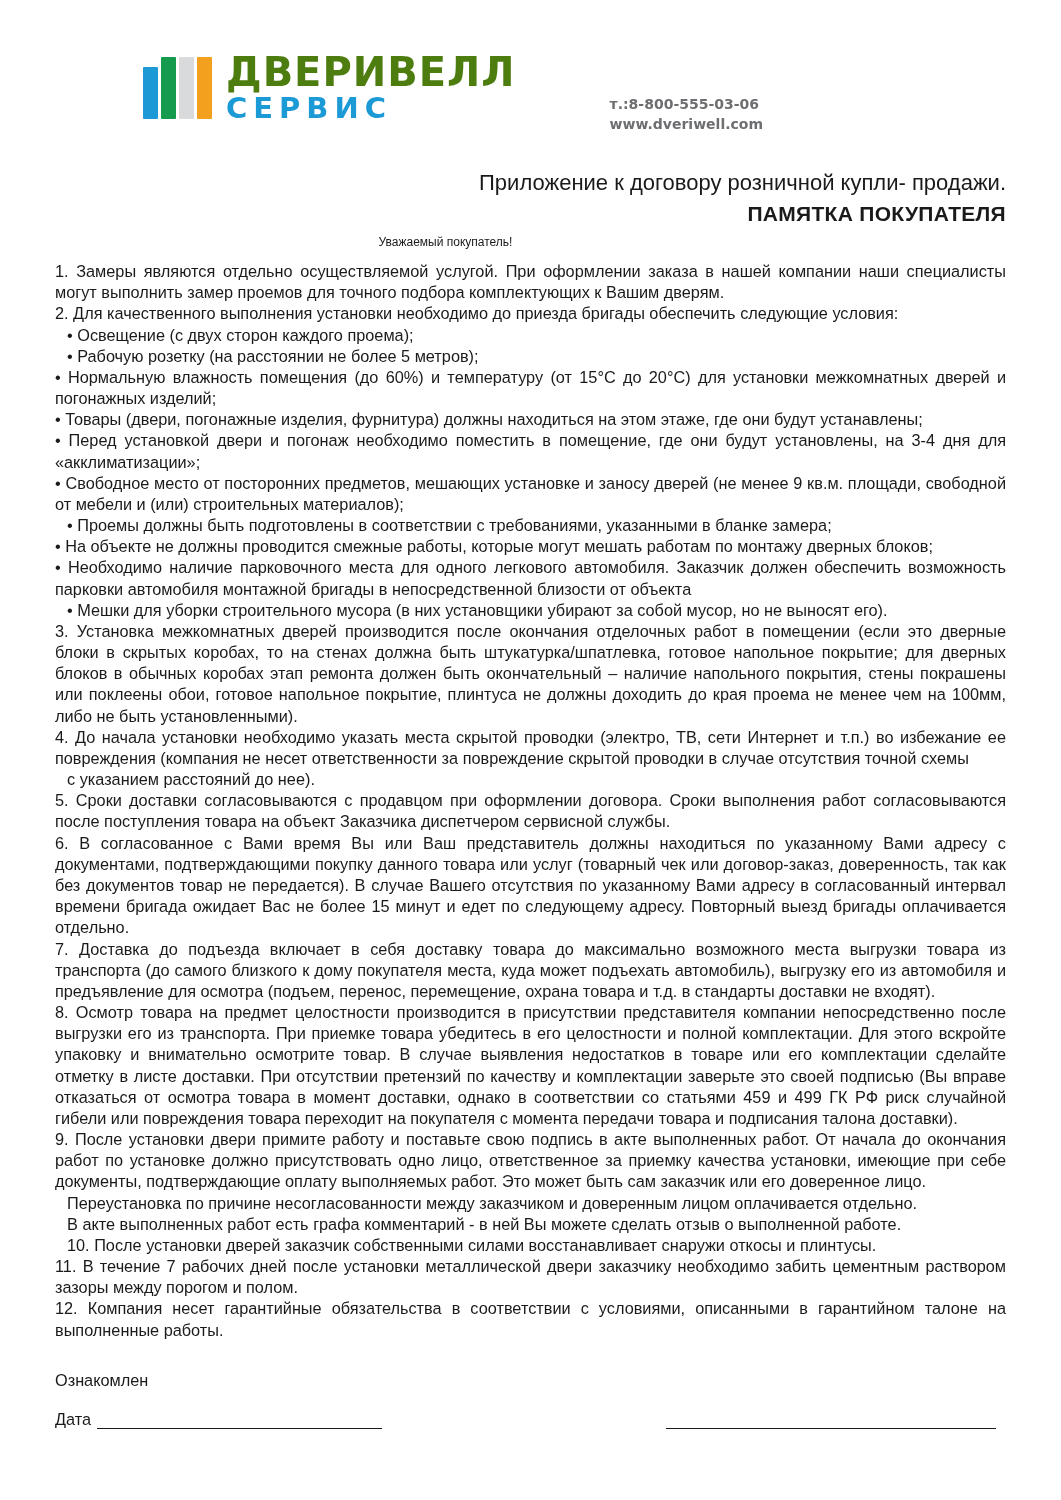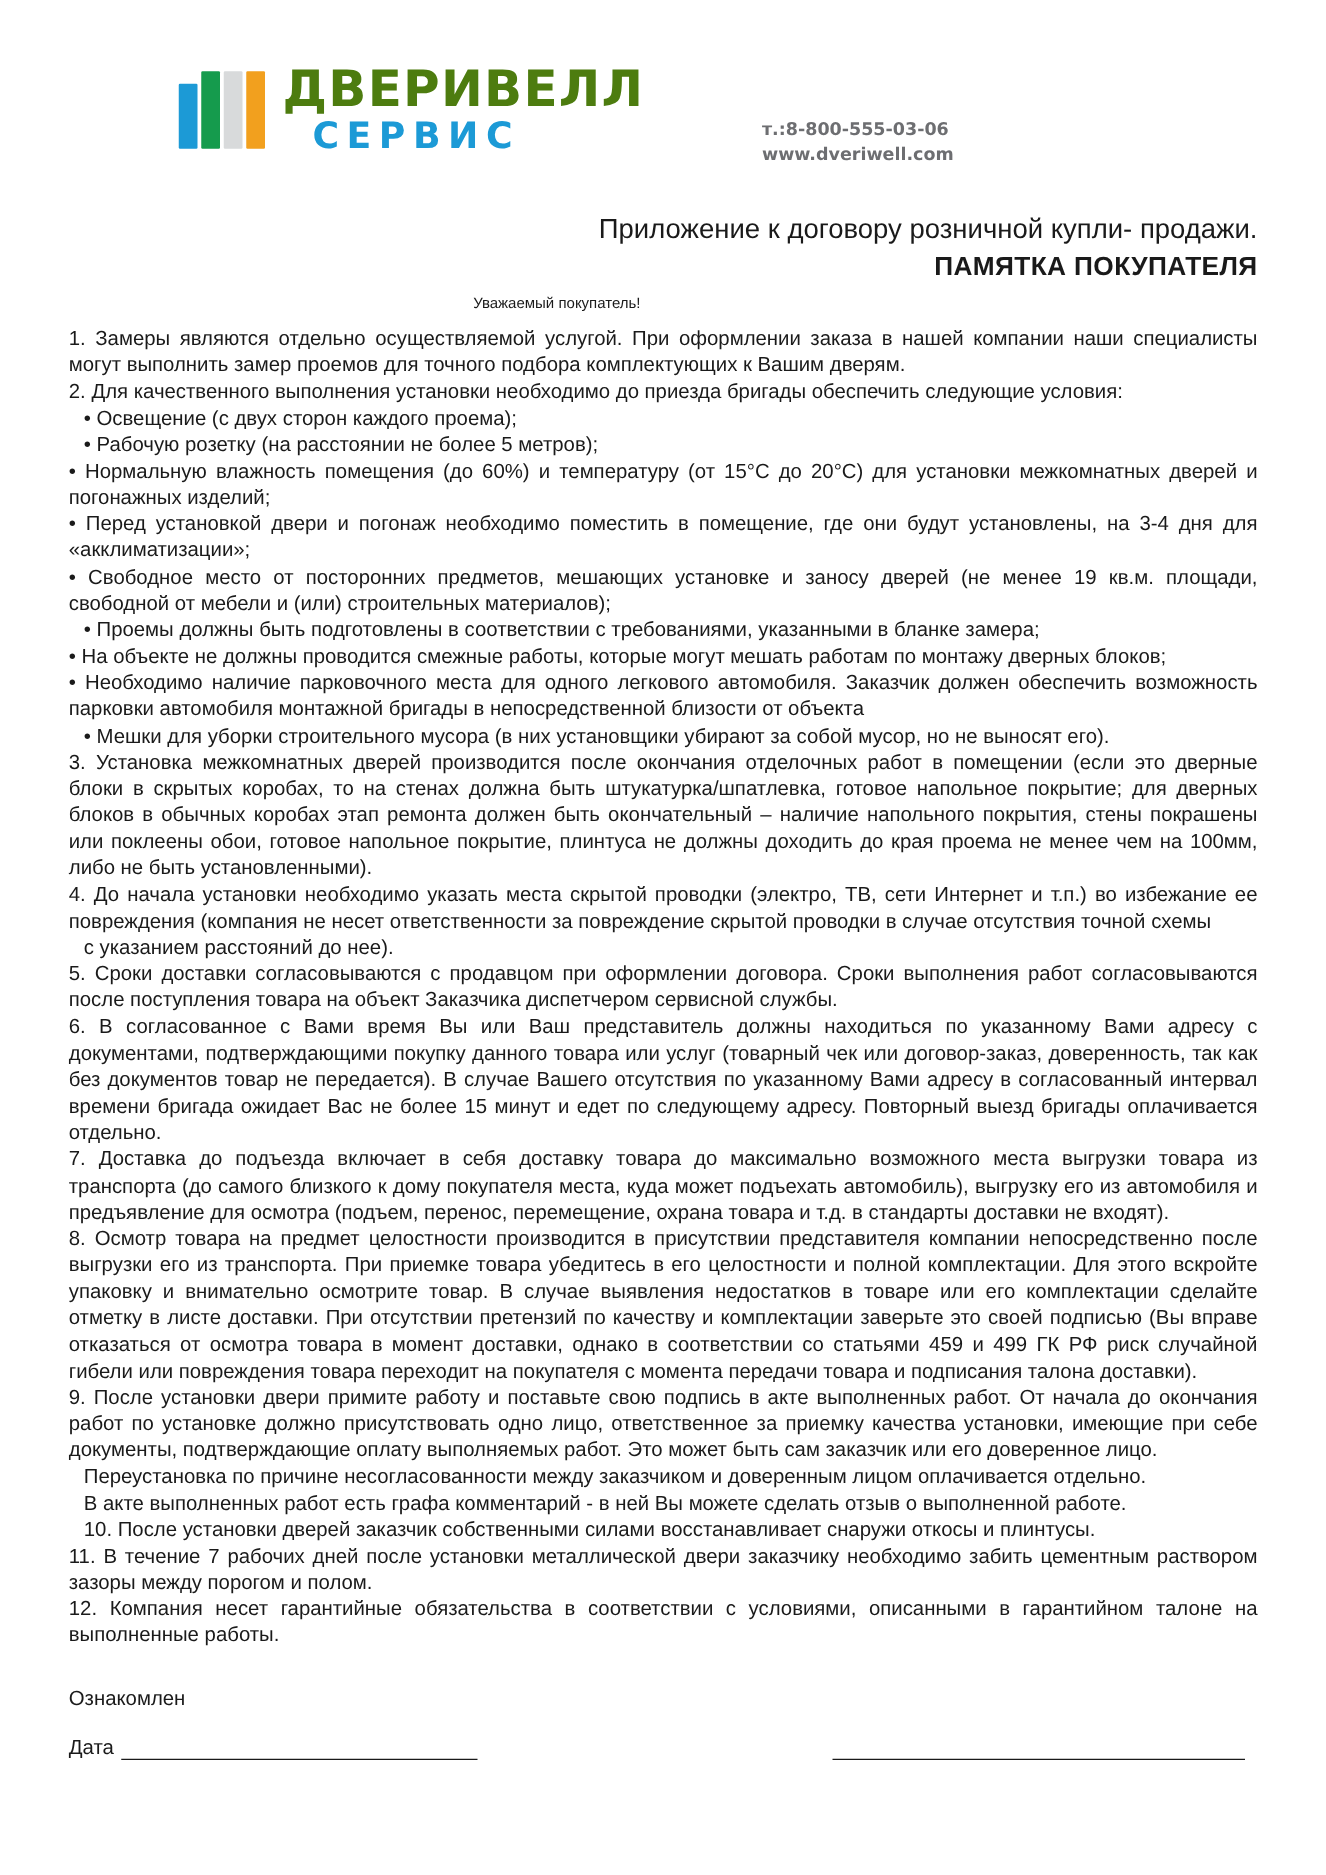--- a/index.html
+++ b/index.html
@@ -58,21 +58,20 @@
     color: #4d7c0f;
     font-family: "DejaVu Sans", sans-serif;
   }
   .logo-sub {
     font-size: 29px;
     font-weight: bold;
     letter-spacing: 6px;
     color: #1c9ad6;
     font-family: "DejaVu Sans", sans-serif;
     margin-top: 2px;
-    margin-left: 24px;
   }
   .contacts {
     position: absolute;
     right: 243px;
     top: 52px;
     text-align: left;
     color: #6d6e71;
     font-size: 14px;
     line-height: 1.45;
     font-weight: bold;
@@ -165,22 +164,23 @@
   <div class="appendix">Приложение к договору розничной купли- продажи.</div>
   <div class="doc-title">ПАМЯТКА ПОКУПАТЕЛЯ</div>
   <div class="greeting">Уважаемый покупатель!</div>
 
   <div class="body-text">
     <p>1. Замеры являются отдельно осуществляемой услугой. При оформлении заказа в нашей компании наши специалисты могут выполнить замер проемов для точного подбора комплектующих к Вашим дверям.</p>
     <p>2. Для качественного выполнения установки необходимо до приезда бригады обеспечить следующие условия:</p>
     <p class="nojust">• Освещение (с двух сторон каждого проема);</p>
     <p class="nojust">• Рабочую розетку (на расстоянии не более 5 метров);</p>
     <p>• Нормальную влажность помещения (до 60%) и температуру (от 15°С до 20°С) для установки межкомнатных дверей и погонажных изделий;</p>
+    <p>• Товары (двери, погонажные изделия, фурнитура) должны находиться на этом этаже, где они будут устанавлены;</p>
     <p>• Перед установкой двери и погонаж необходимо поместить в помещение, где они будут установлены, на 3-4 дня для «акклиматизации»;</p>
-    <p>• Свободное место от посторонних предметов, мешающих установке и заносу дверей (не менее 19 кв.м. площади, свободной от мебели и (или) строительных материалов);</p>
+    <p>• Свободное место от посторонних предметов, мешающих установке и заносу дверей (не менее 9 кв.м. площади, свободной от мебели и (или) строительных материалов);</p>
     <p class="nojust">• Проемы должны быть подготовлены в соответствии с требованиями, указанными в бланке замера;</p>
     <p>• На объекте не должны проводится смежные работы, которые могут мешать работам по монтажу дверных блоков;</p>
     <p>• Необходимо наличие парковочного места для одного легкового автомобиля. Заказчик должен обеспечить возможность парковки автомобиля монтажной бригады в непосредственной близости от объекта</p>
     <p class="nojust">• Мешки для уборки строительного мусора (в них установщики убирают за собой мусор, но не выносят его).</p>
     <p>3. Установка межкомнатных дверей производится после окончания отделочных работ в помещении (если это дверные блоки в скрытых коробах, то на стенах должна быть штукатурка/шпатлевка, готовое напольное покрытие; для дверных блоков в обычных коробах этап ремонта должен быть окончательный – наличие напольного покрытия, стены покрашены или поклеены обои, готовое напольное покрытие, плинтуса не должны доходить до края проема не менее чем на 100мм, либо не быть установленными).</p>
     <p>4. До начала установки необходимо указать места скрытой проводки (электро, ТВ, сети Интернет и т.п.) во избежание ее повреждения (компания не несет ответственности за повреждение скрытой проводки в случае отсутствия точной схемы</p>
     <p class="nojust">с указанием расстояний до нее).</p>
     <p>5. Сроки доставки согласовываются с продавцом при оформлении договора. Сроки выполнения работ согласовываются после поступления товара на объект Заказчика диспетчером сервисной службы.</p>
     <p>6. В согласованное с Вами время Вы или Ваш представитель должны находиться по указанному Вами адресу с документами, подтверждающими покупку данного товара или услуг (товарный чек или договор-заказ, доверенность, так как без документов товар не передается). В случае Вашего отсутствия по указанному Вами адресу в согласованный интервал времени бригада ожидает Вас не более 15 минут и едет по следующему адресу. Повторный выезд бригады оплачивается отдельно.</p>
     <p>7. Доставка до подъезда включает в себя доставку товара до максимально возможного места выгрузки товара из транспорта (до самого близкого к дому покупателя места, куда может подъехать автомобиль), выгрузку его из автомобиля и предъявление для осмотра (подъем, перенос, перемещение, охрана товара и т.д. в стандарты доставки не входят).</p>

